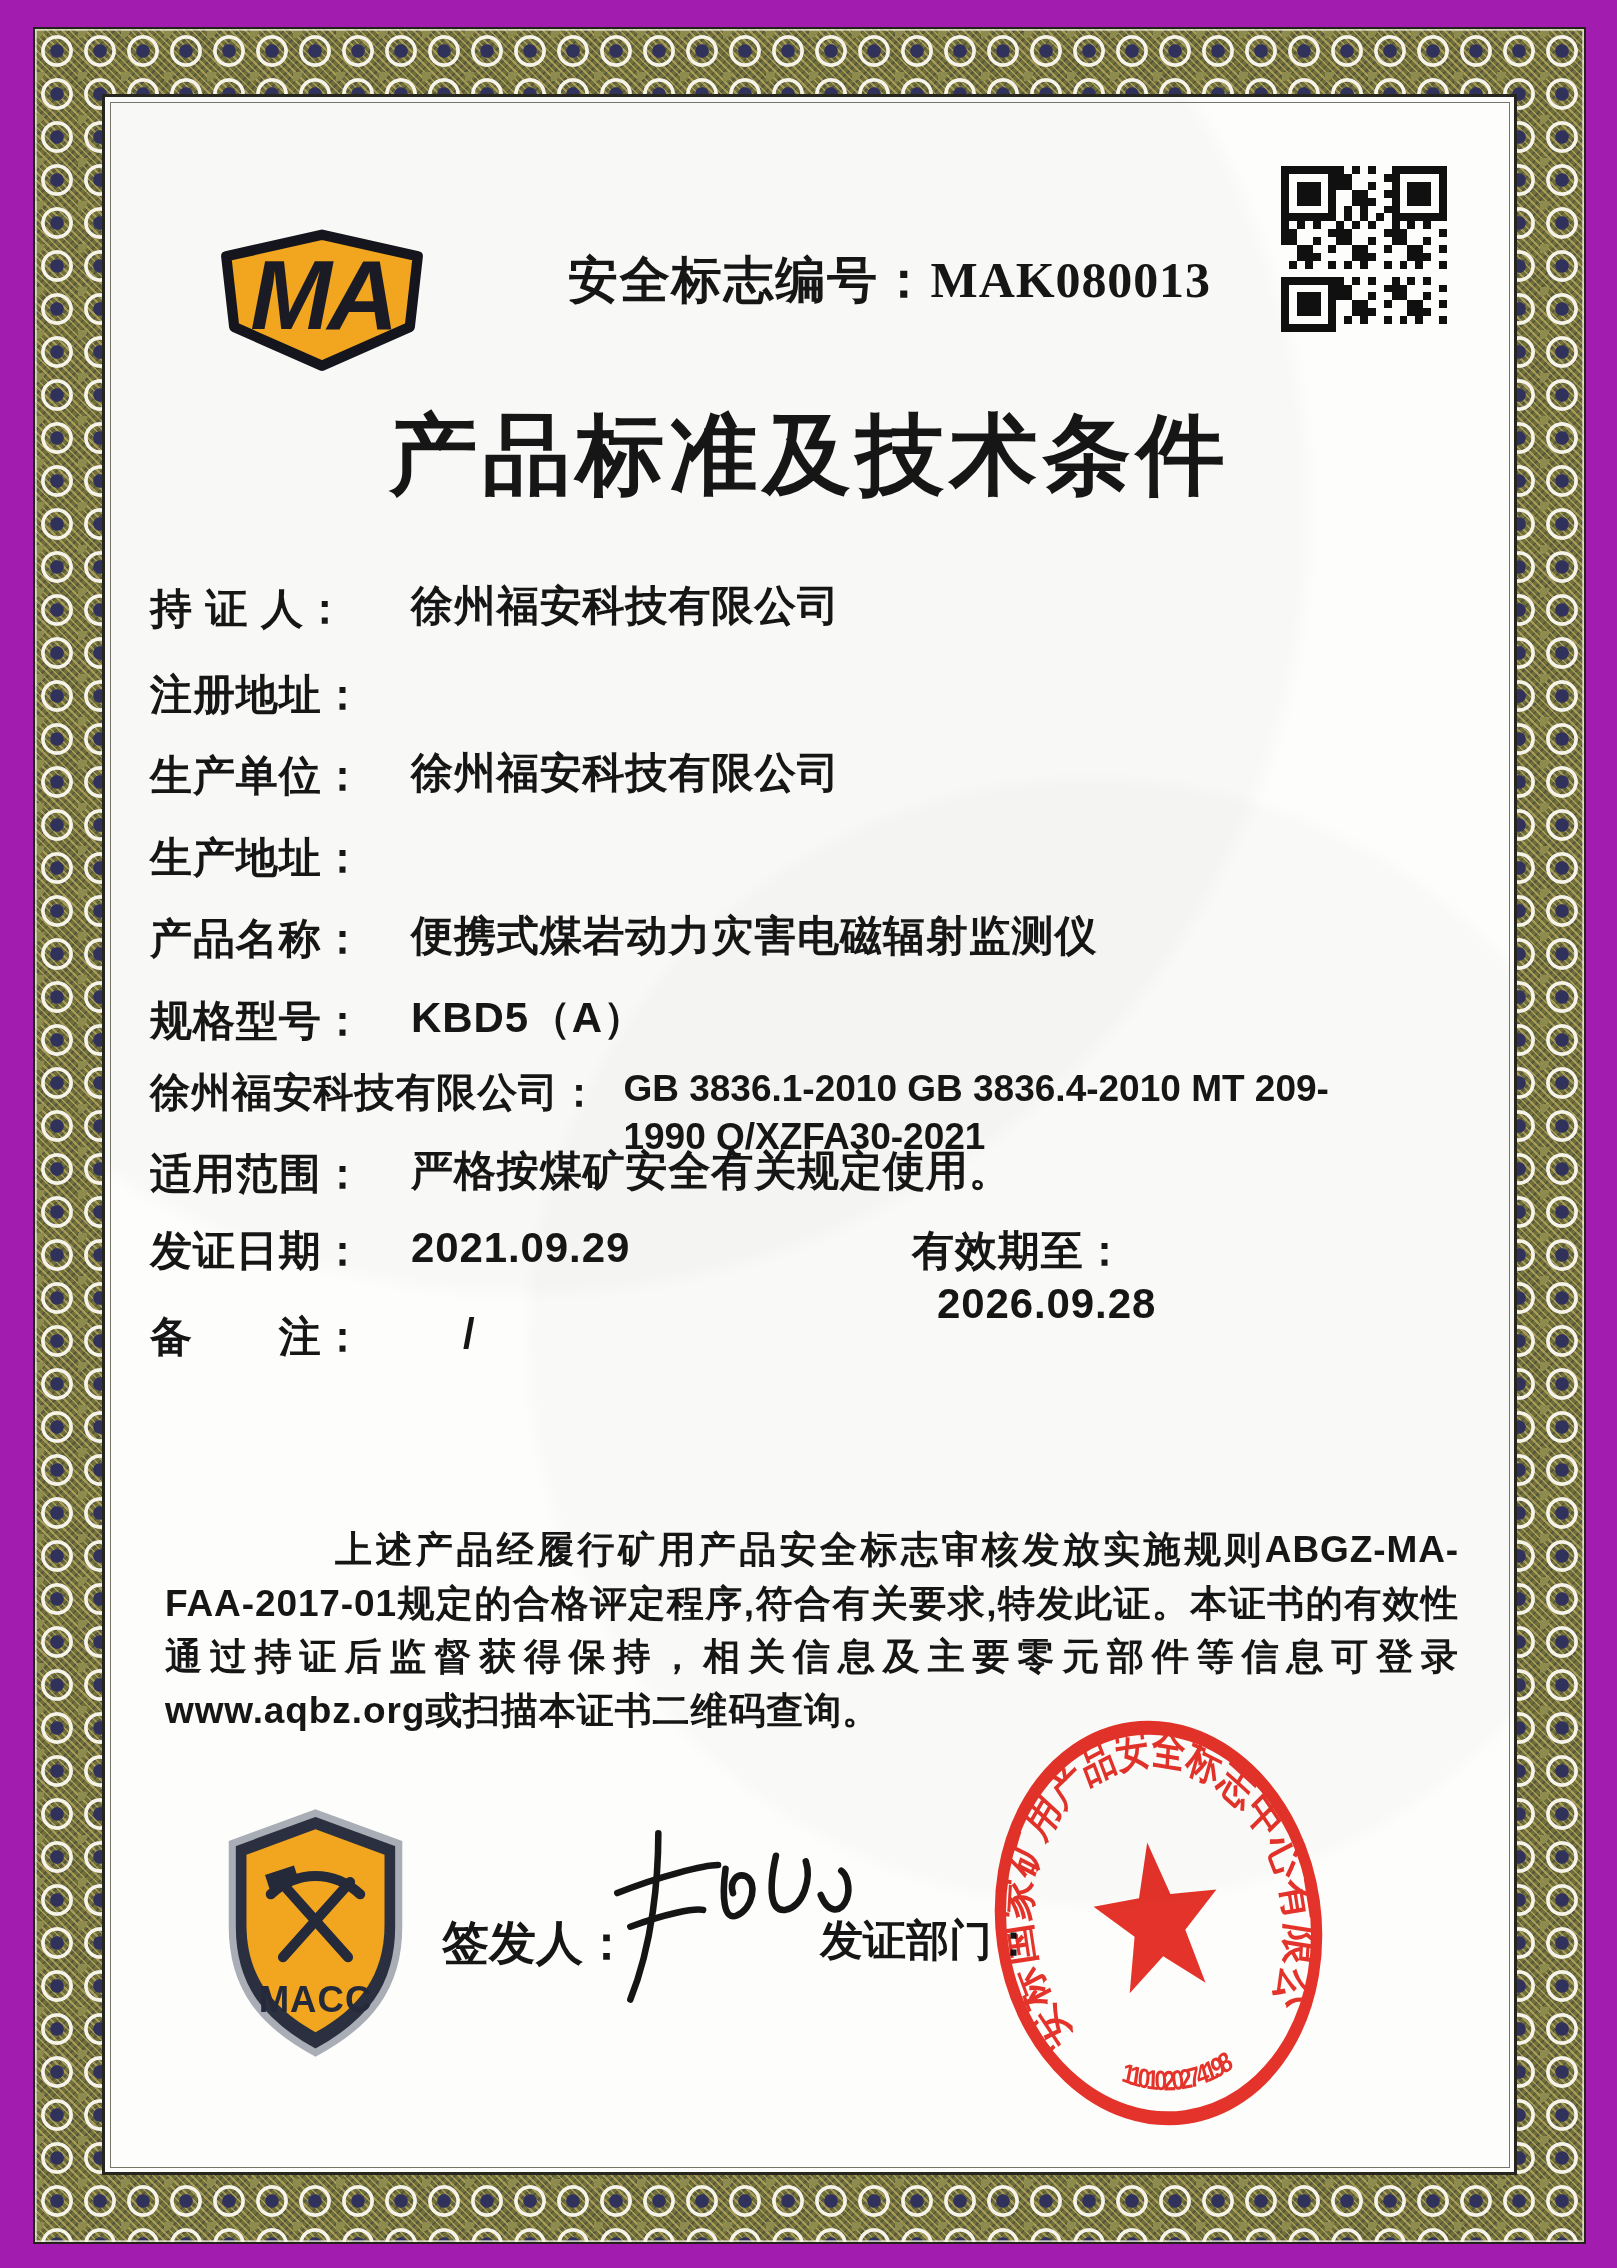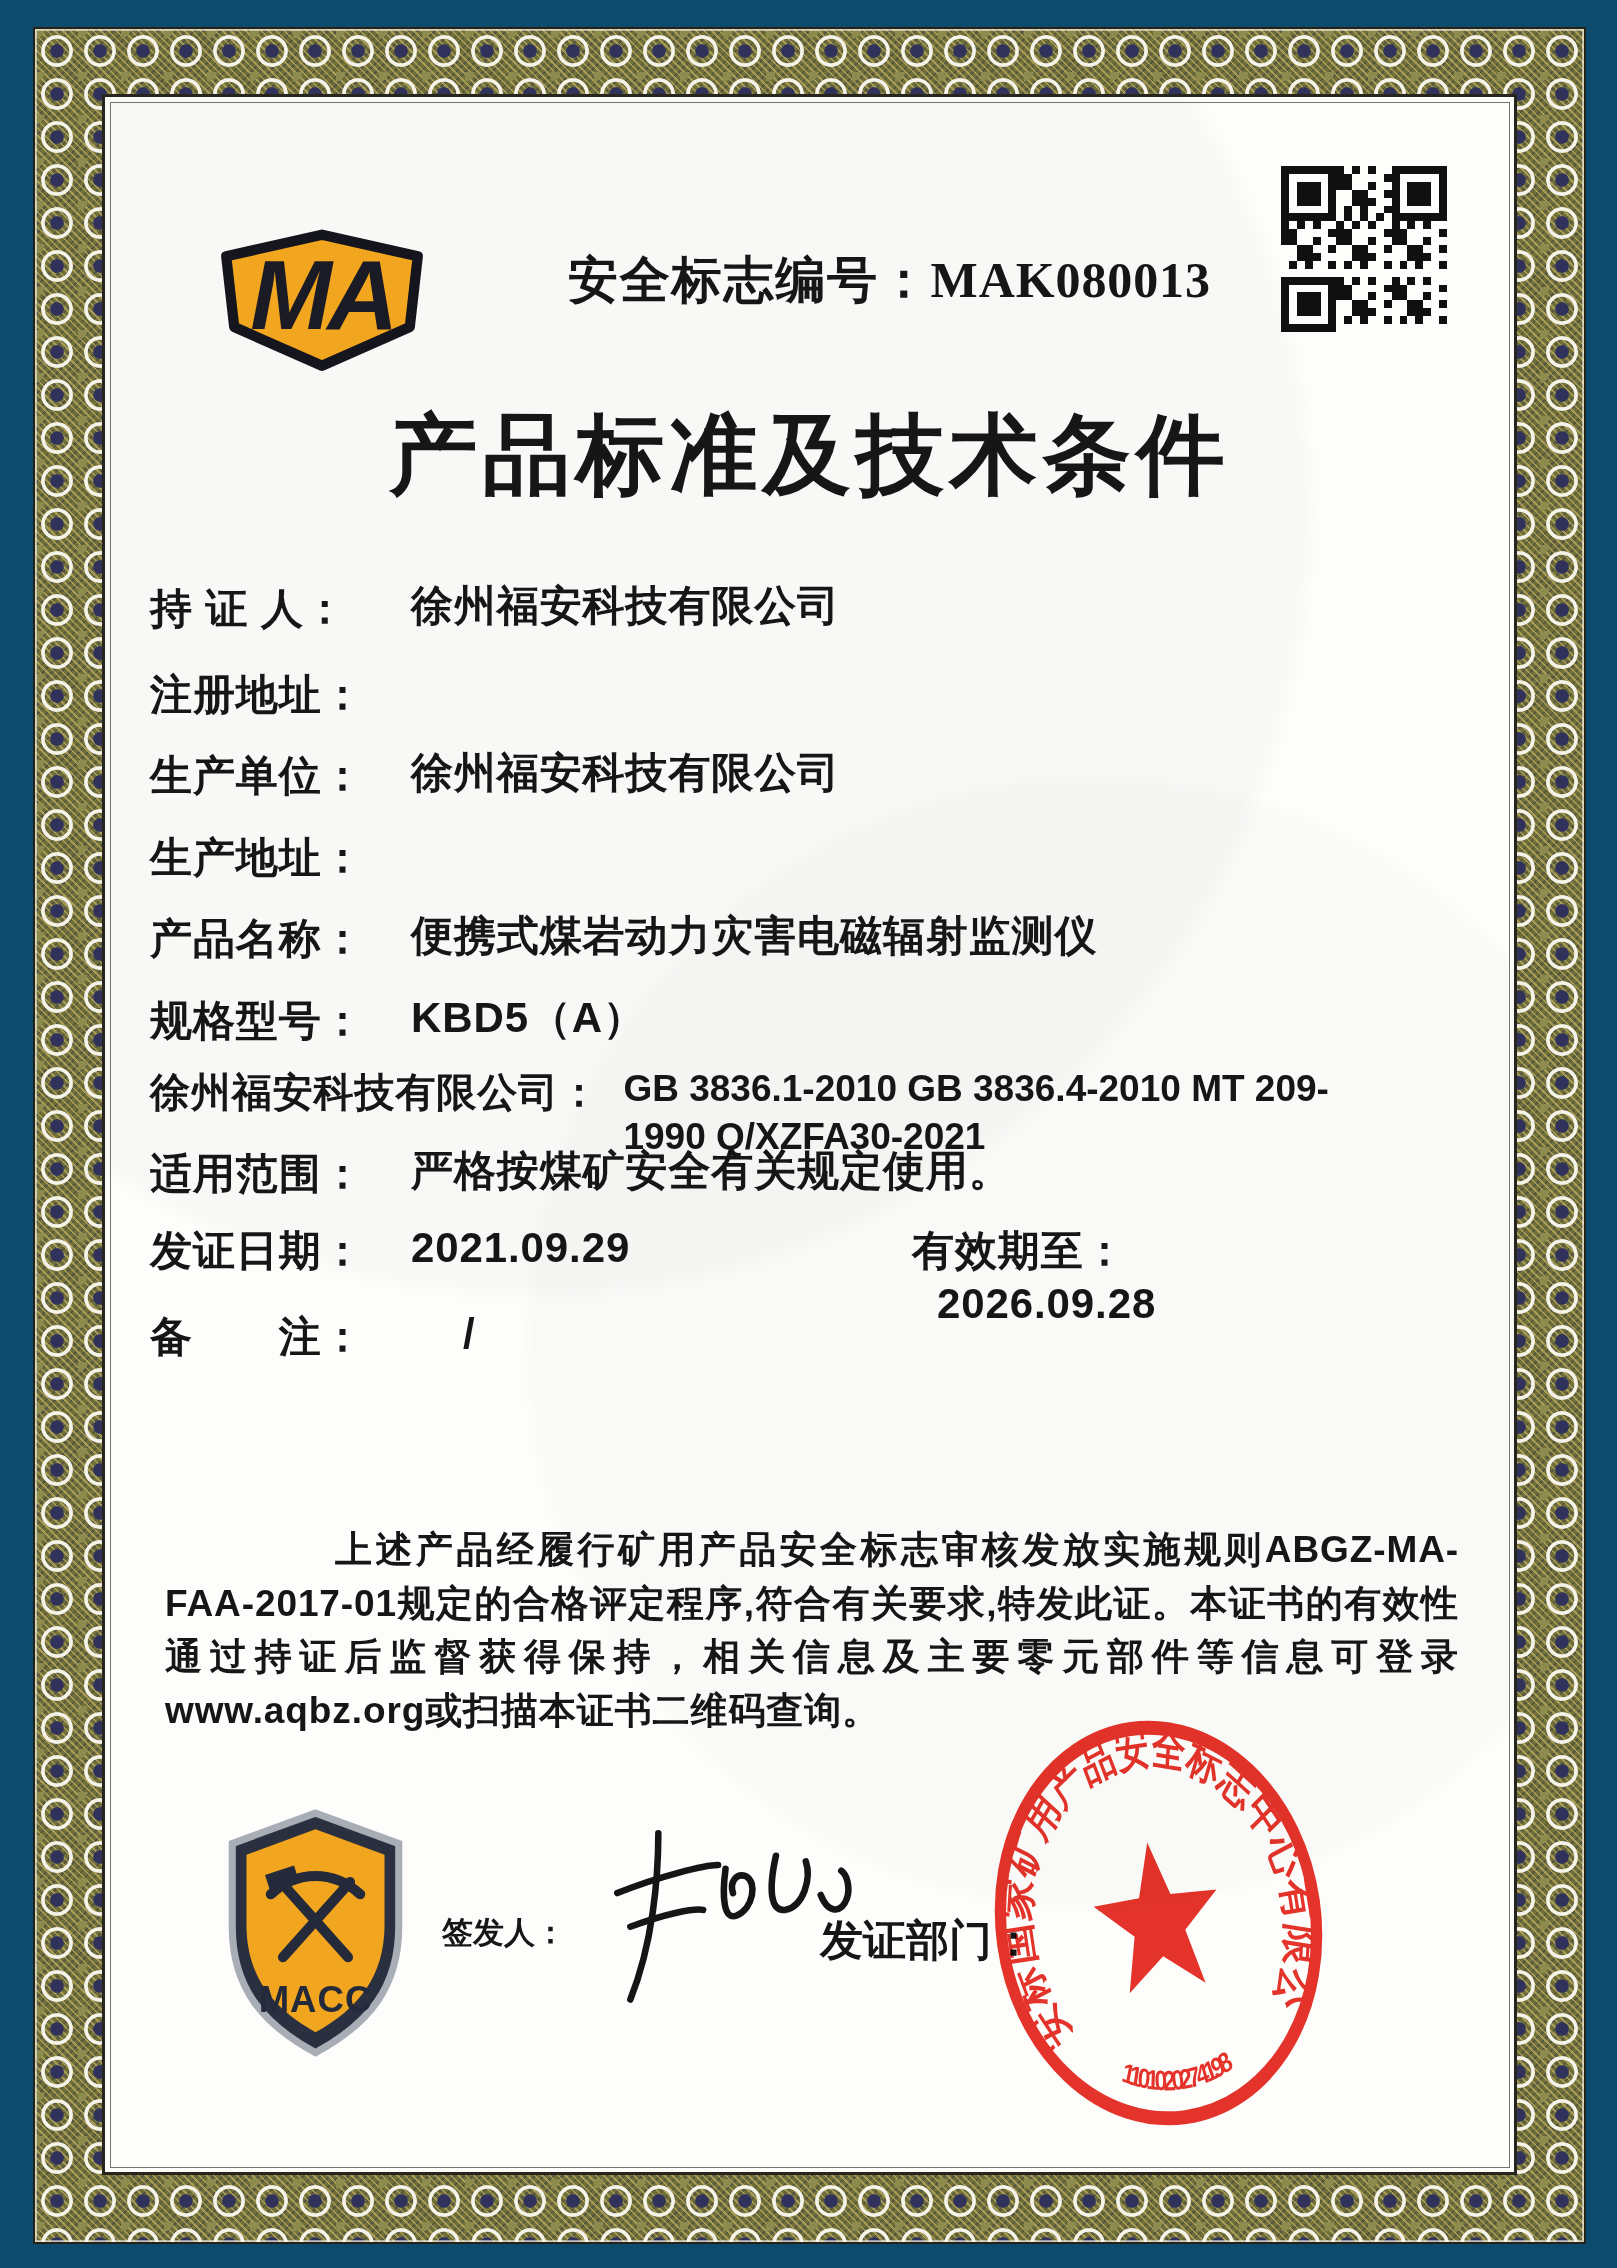--- a/index.html
+++ b/index.html
@@ -1,16 +1,16 @@
 <!DOCTYPE html>
 <html style="font-size:14.5px"><head>
 <meta charset="utf-8">
 <style>
   html,body{margin:0;padding:0;background:#e8e8e4;}
-  .page{position:relative;width:1617px;height:2269px;background:#0c4a6e;overflow:hidden;
+  .page{position:relative;width:1617px;height:2269px;background:#a21caf;overflow:hidden;
         font-family:"Liberation Sans",sans-serif;color:#161616;}
   
   .frame{position:absolute;left:33px;top:27px;width:1549px;height:2213px;
     background-color:#6f6f3a;
     background-image:
       radial-gradient(circle at 22px 22px, rgba(250,248,240,0) 11.8px, rgba(252,250,242,.95) 12.7px, rgba(252,250,242,.95) 15.4px, rgba(250,248,240,0) 16.3px),
       radial-gradient(circle at 22px 22px, #31325c 0 6.3px, rgba(49,50,92,0) 7.2px),
       radial-gradient(circle at 0 0, #8d8c4e 0 9px, rgba(141,140,78,0) 10px),
       repeating-linear-gradient(45deg, rgba(214,192,110,.55) 0 1.8px, rgba(0,0,0,0) 1.8px 5.4px),
       repeating-linear-gradient(-45deg, rgba(40,42,70,.35) 0 1.8px, rgba(0,0,0,0) 1.8px 6.3px);
@@ -44,21 +44,21 @@
   .pair2{position:absolute;left:762px;display:flex;flex-direction:column;}
   .pair2 .flabel{min-width:241px;}
   .pair2 .fvalue{margin-left:25px;}
   .row.remark .fvalue{margin-left:58px;}
   
   .statement{position:absolute;left:60px;top:1426px;width:1294px;
     font-size:37px;font-weight:700;line-height:1.45;letter-spacing:0.9px;
     text-align:justify;text-indent:170px;}
   
   .macc{position:absolute;left:109px;top:1710px;width:203px;height:255px;}
-  .signer-label{position:absolute;left:337px;top:1815px;font-size:31px;font-weight:700;}
+  .signer-label{position:absolute;left:337px;top:1815px;font-size:47px;font-weight:700;}
   .signature{position:absolute;left:488px;top:1701px;width:280px;height:235px;}
   .signature svg{width:100%;height:100%;}
   .issuer-label{position:absolute;left:715px;top:1815px;font-size:43px;font-weight:700;}
   .stamp{position:absolute;left:885px;top:1616px;width:337px;height:420px;
     transform:rotate(-8deg);opacity:.95;mix-blend-mode:multiply;}
   .stamp svg{width:100%;height:100%;}
 </style>
 </head>
 <body>
 

